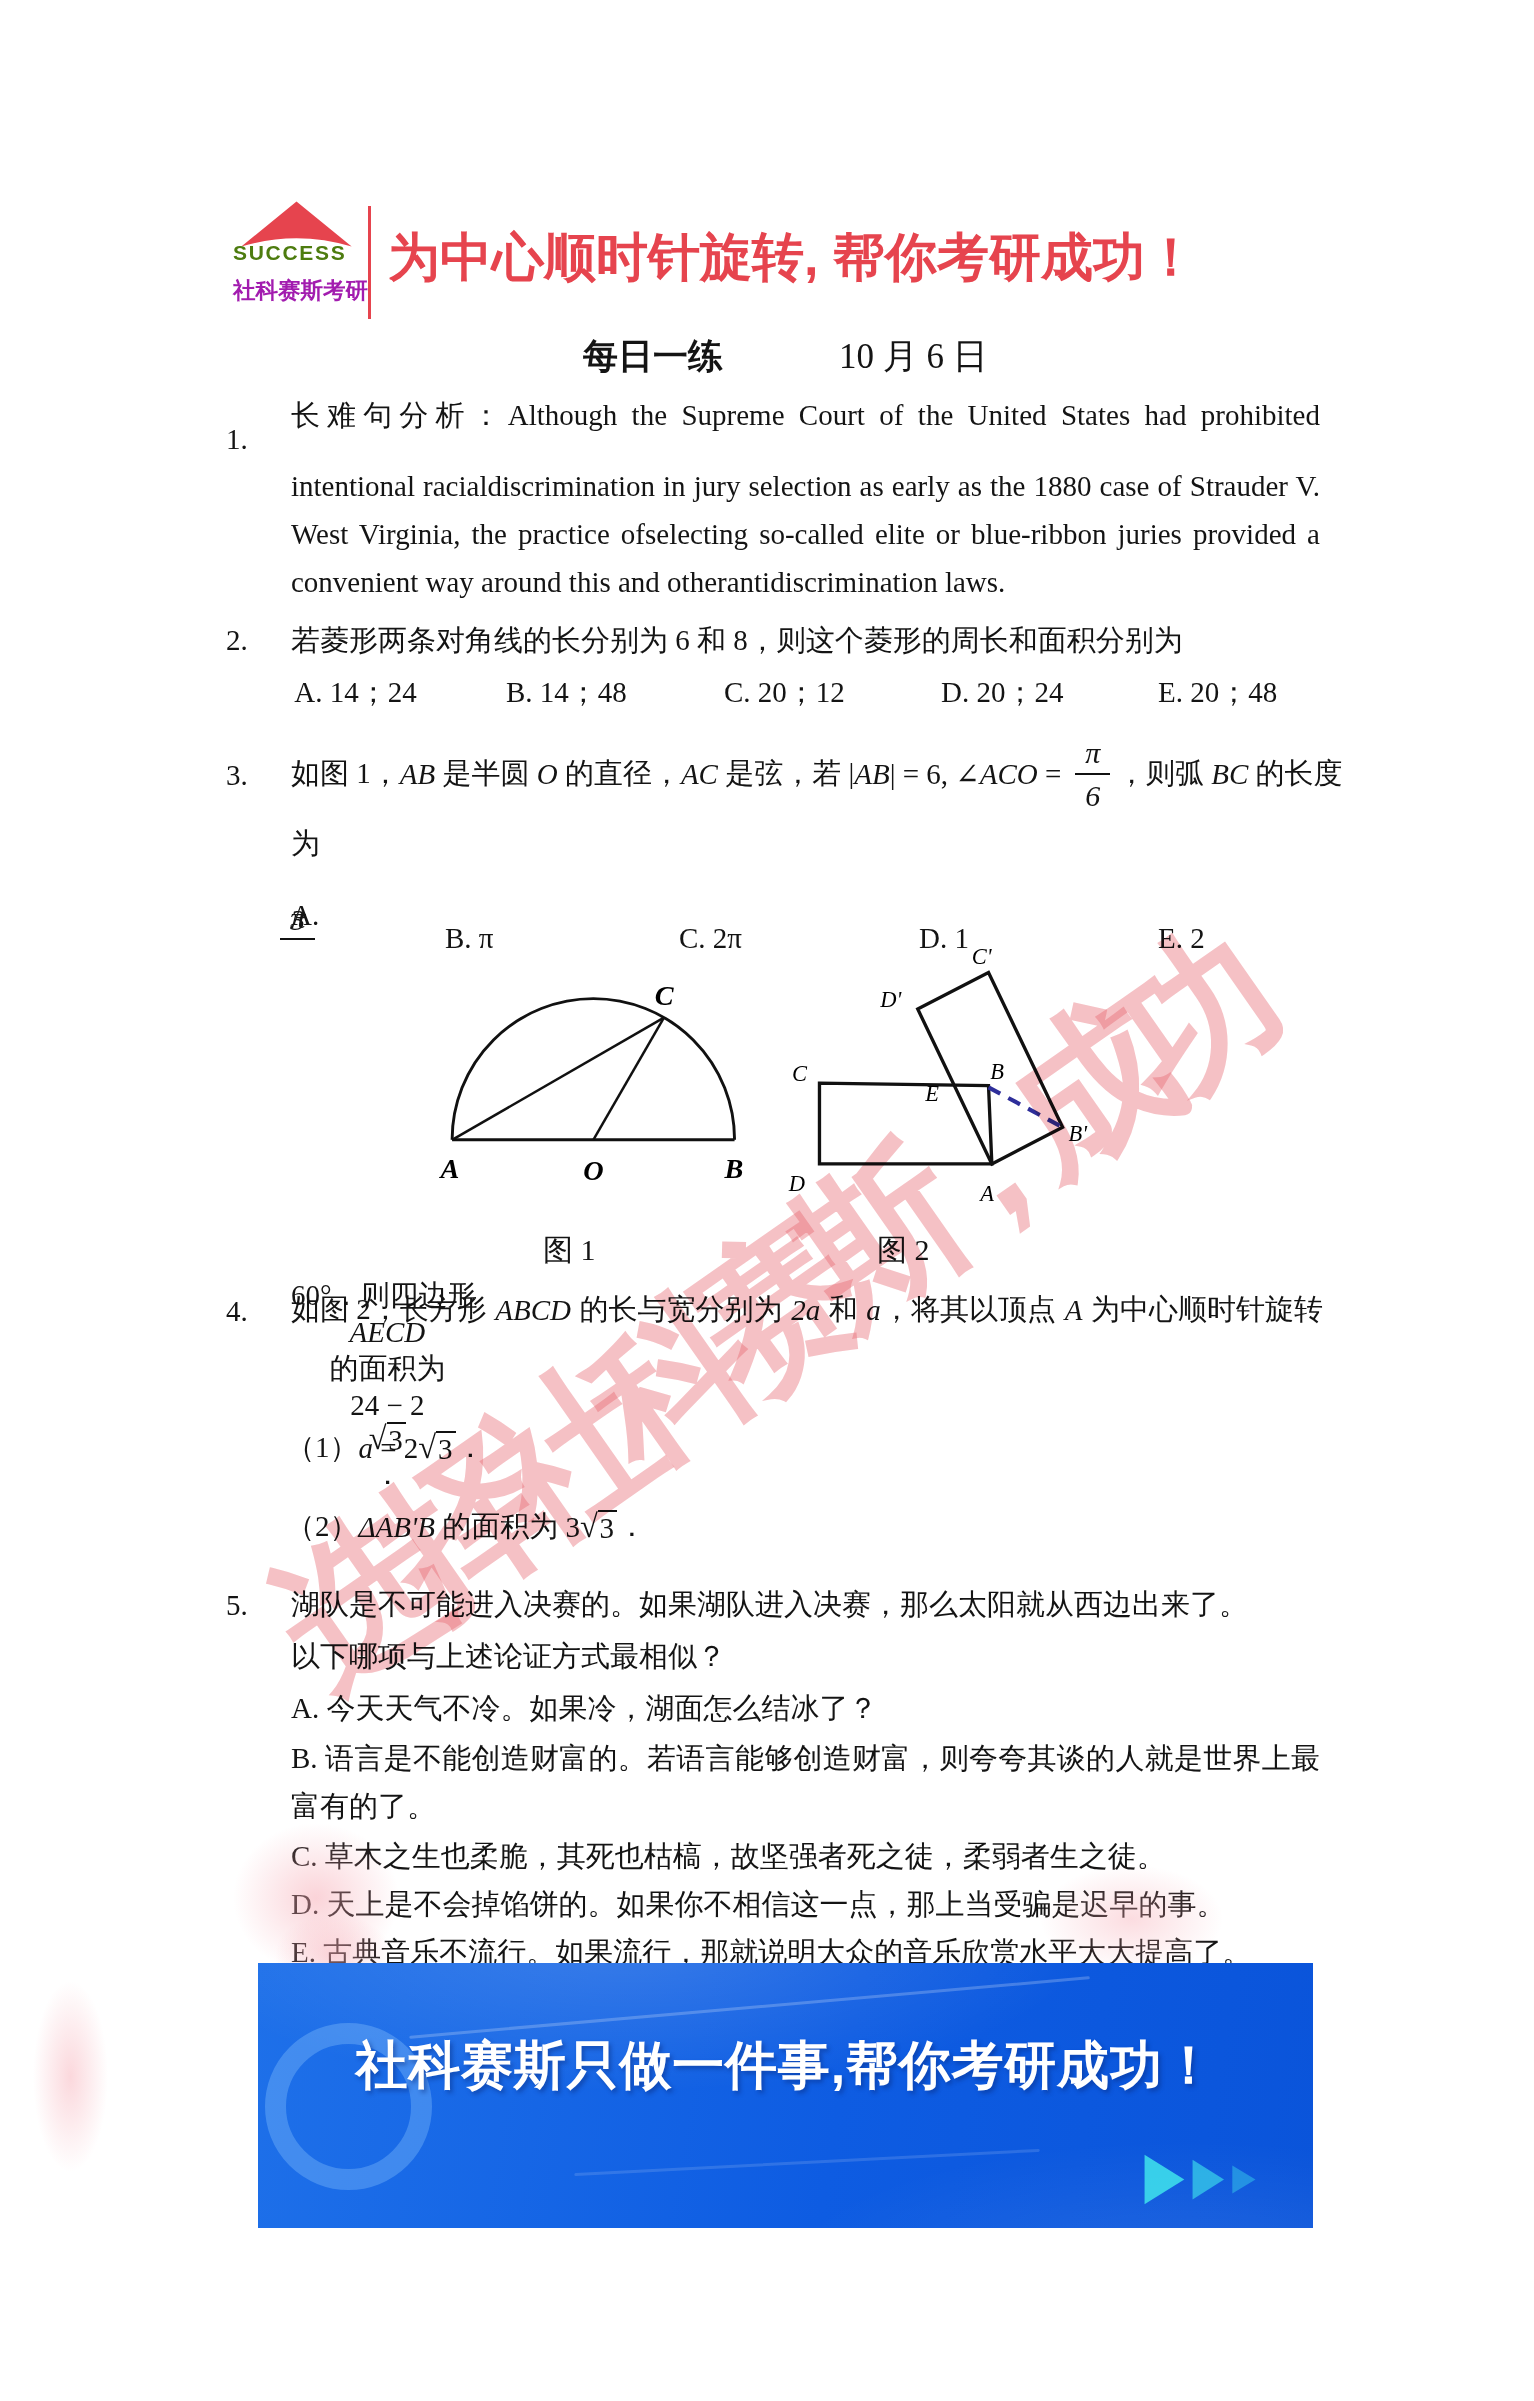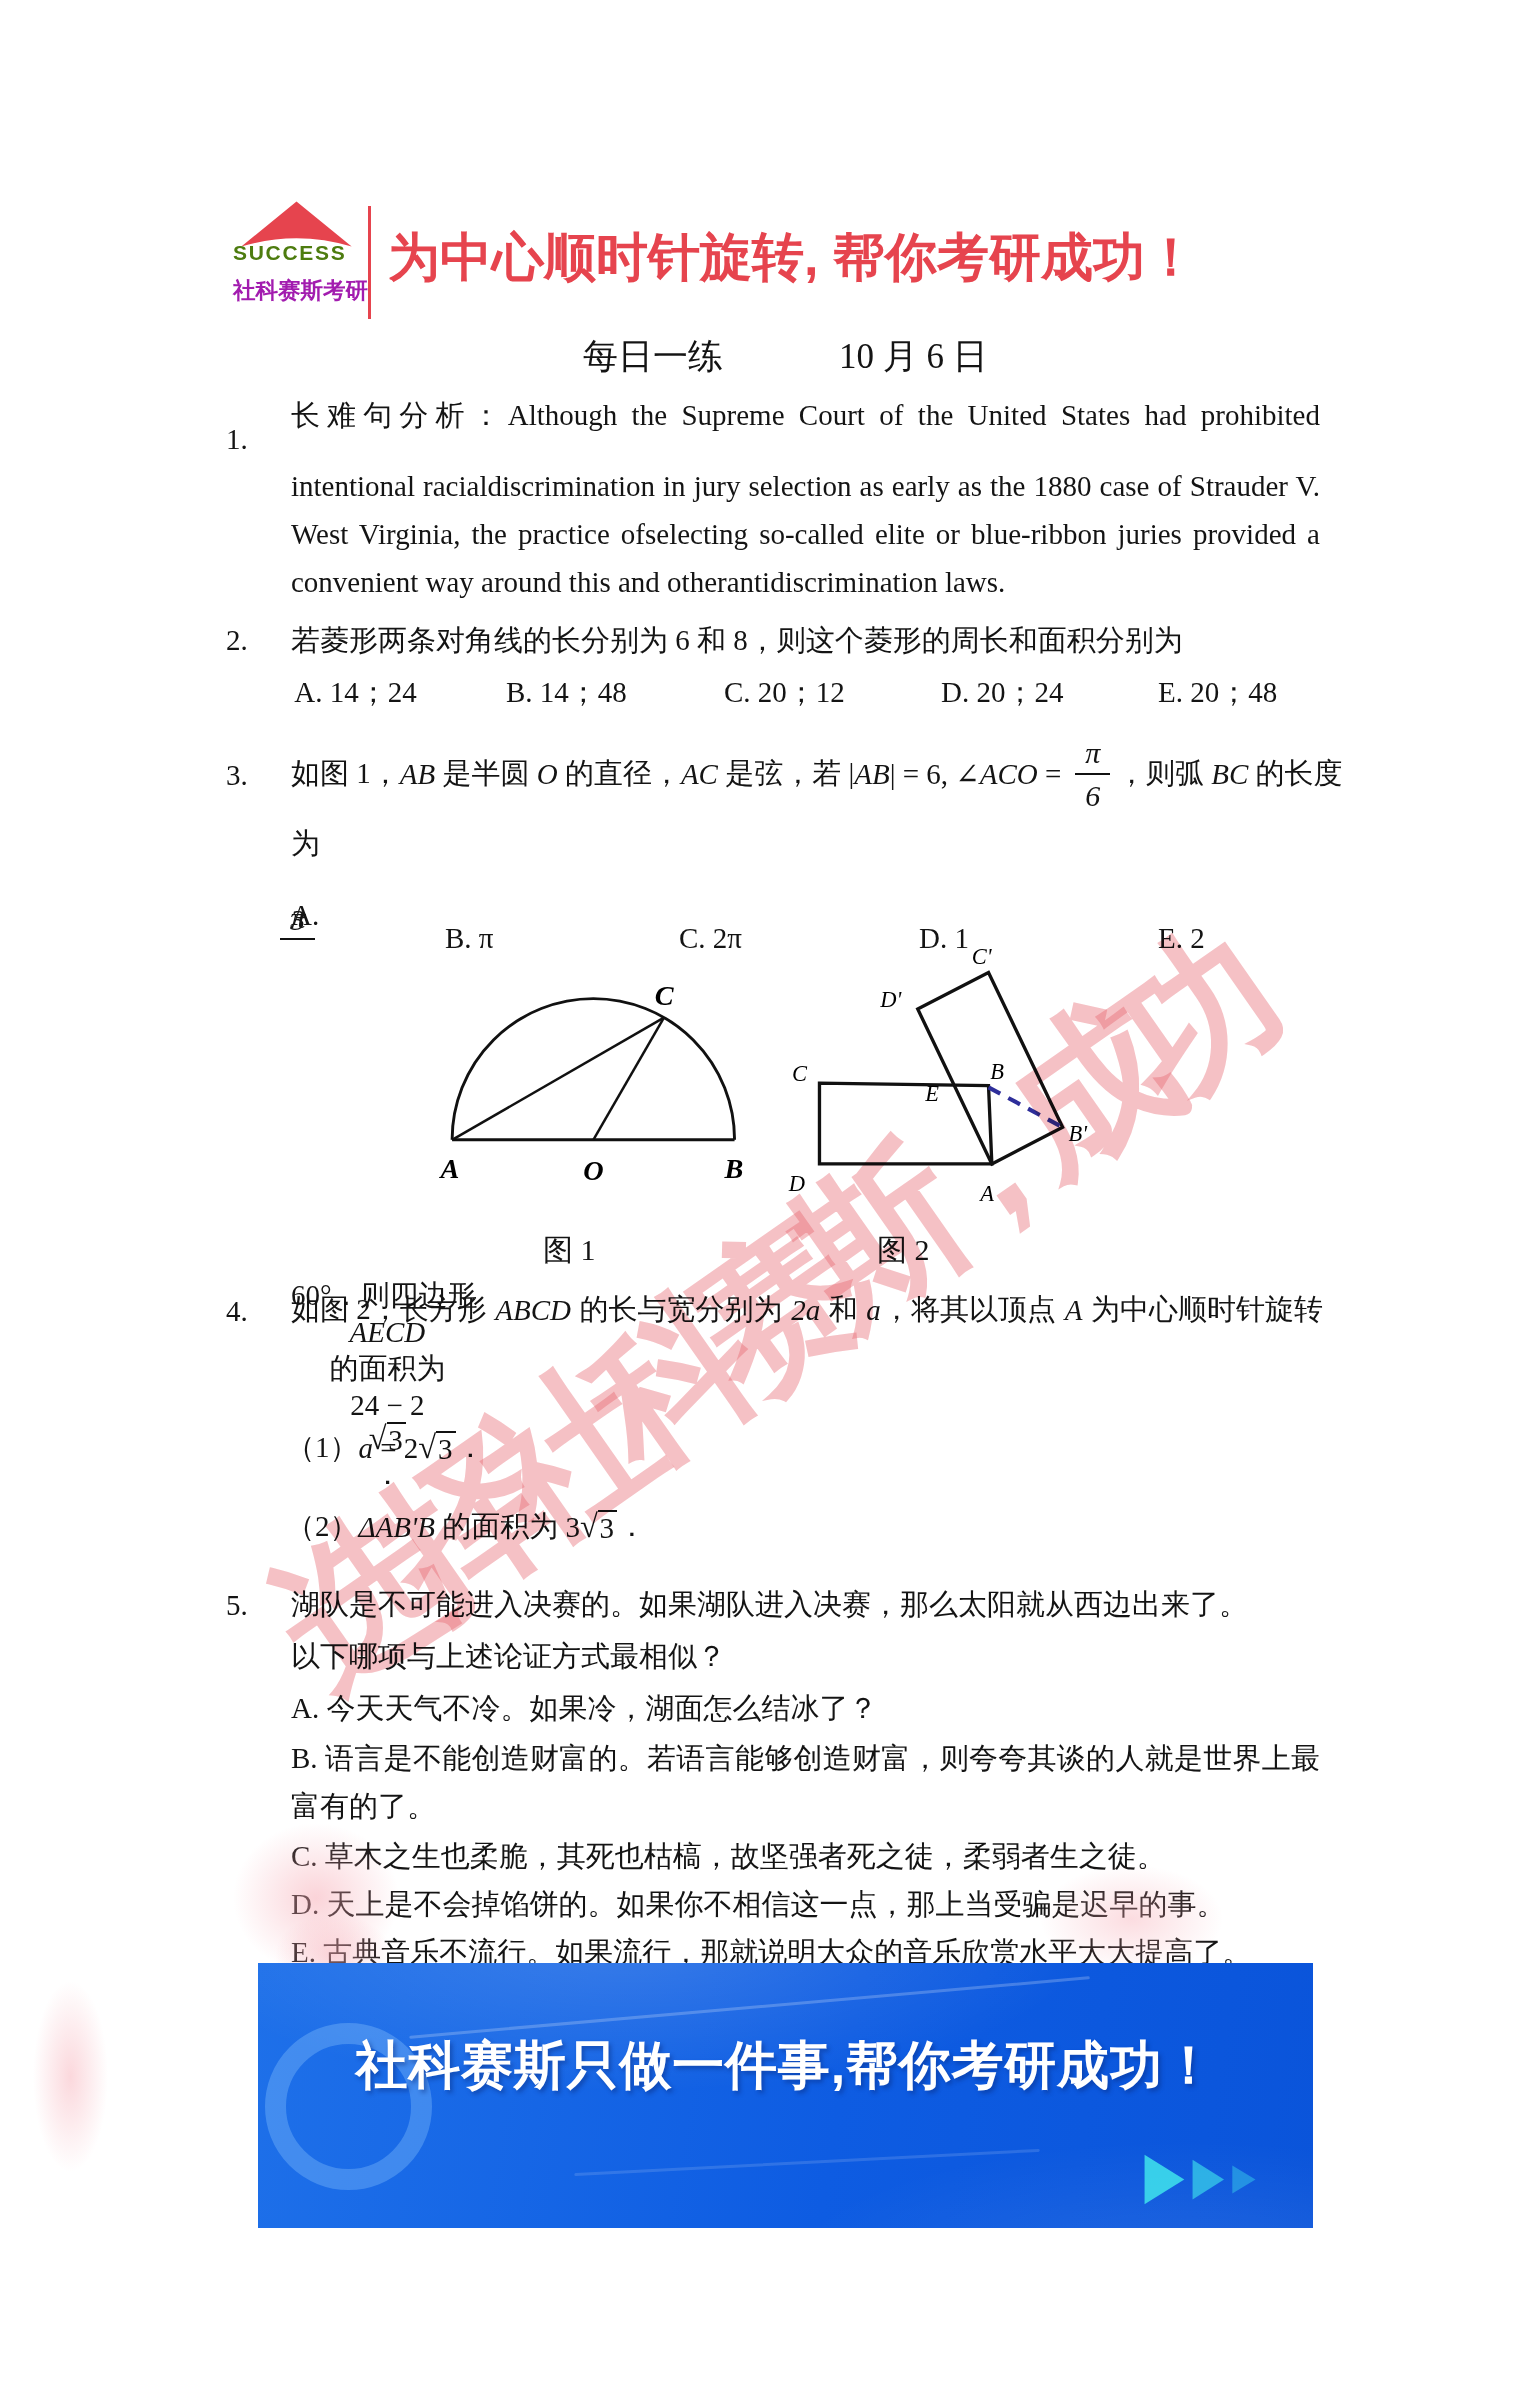--- a/index.html
+++ b/index.html
@@ -11,21 +11,21 @@
   .it{font-style:italic;}
   .qno{font-size:29px;}
   
   .logo-name{font-family:"Liberation Sans","DejaVu Sans",sans-serif;font-weight:bold;
              font-size:21px;letter-spacing:1.7px;color:#4d7c0f;}
   .logo-sub{font-family:"Liberation Sans","DejaVu Sans",sans-serif;font-weight:bold;
             font-size:22.5px;color:#a21caf;}
   .hdr-divider{width:3.3px;height:113px;background:#e6444e;}
   .hdr-slogan{font-family:"Liberation Sans","DejaVu Sans",sans-serif;font-weight:900;
               font-size:52px;color:#e6444e;white-space:nowrap;}
-  .page-title{font-size:35px;font-weight:normal;white-space:nowrap;}
+  .page-title{font-size:35px;font-weight:bold;white-space:nowrap;}
   
   .optrow{position:relative;width:1032px;height:42px;font-size:29px;}
   .optrow span{position:absolute;top:0;white-space:nowrap;}
   
   .mline{display:flex;align-items:center;font-size:29px;white-space:pre;}
   .frac{display:inline-flex;flex-direction:column;align-items:center;
         font-size:30px;line-height:1.25;margin:0 6.7px;font-style:italic;}
   .frac .top{border-bottom:2.5px solid #111;padding:0 10px 1.7px;}
   .frac .bot{padding-top:1.7px;}
   .root{display:inline-flex;align-items:flex-start;}

